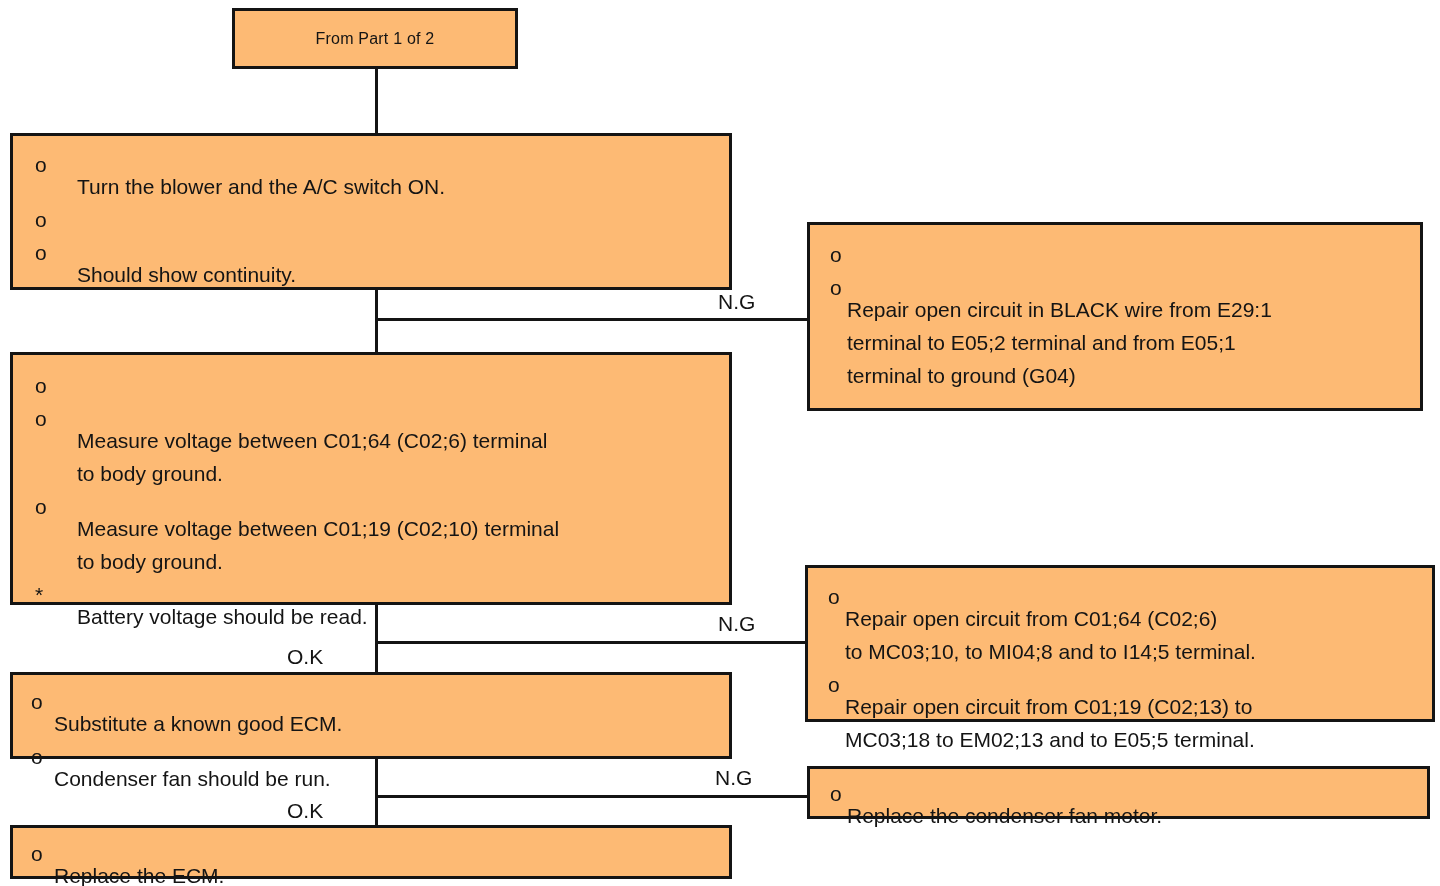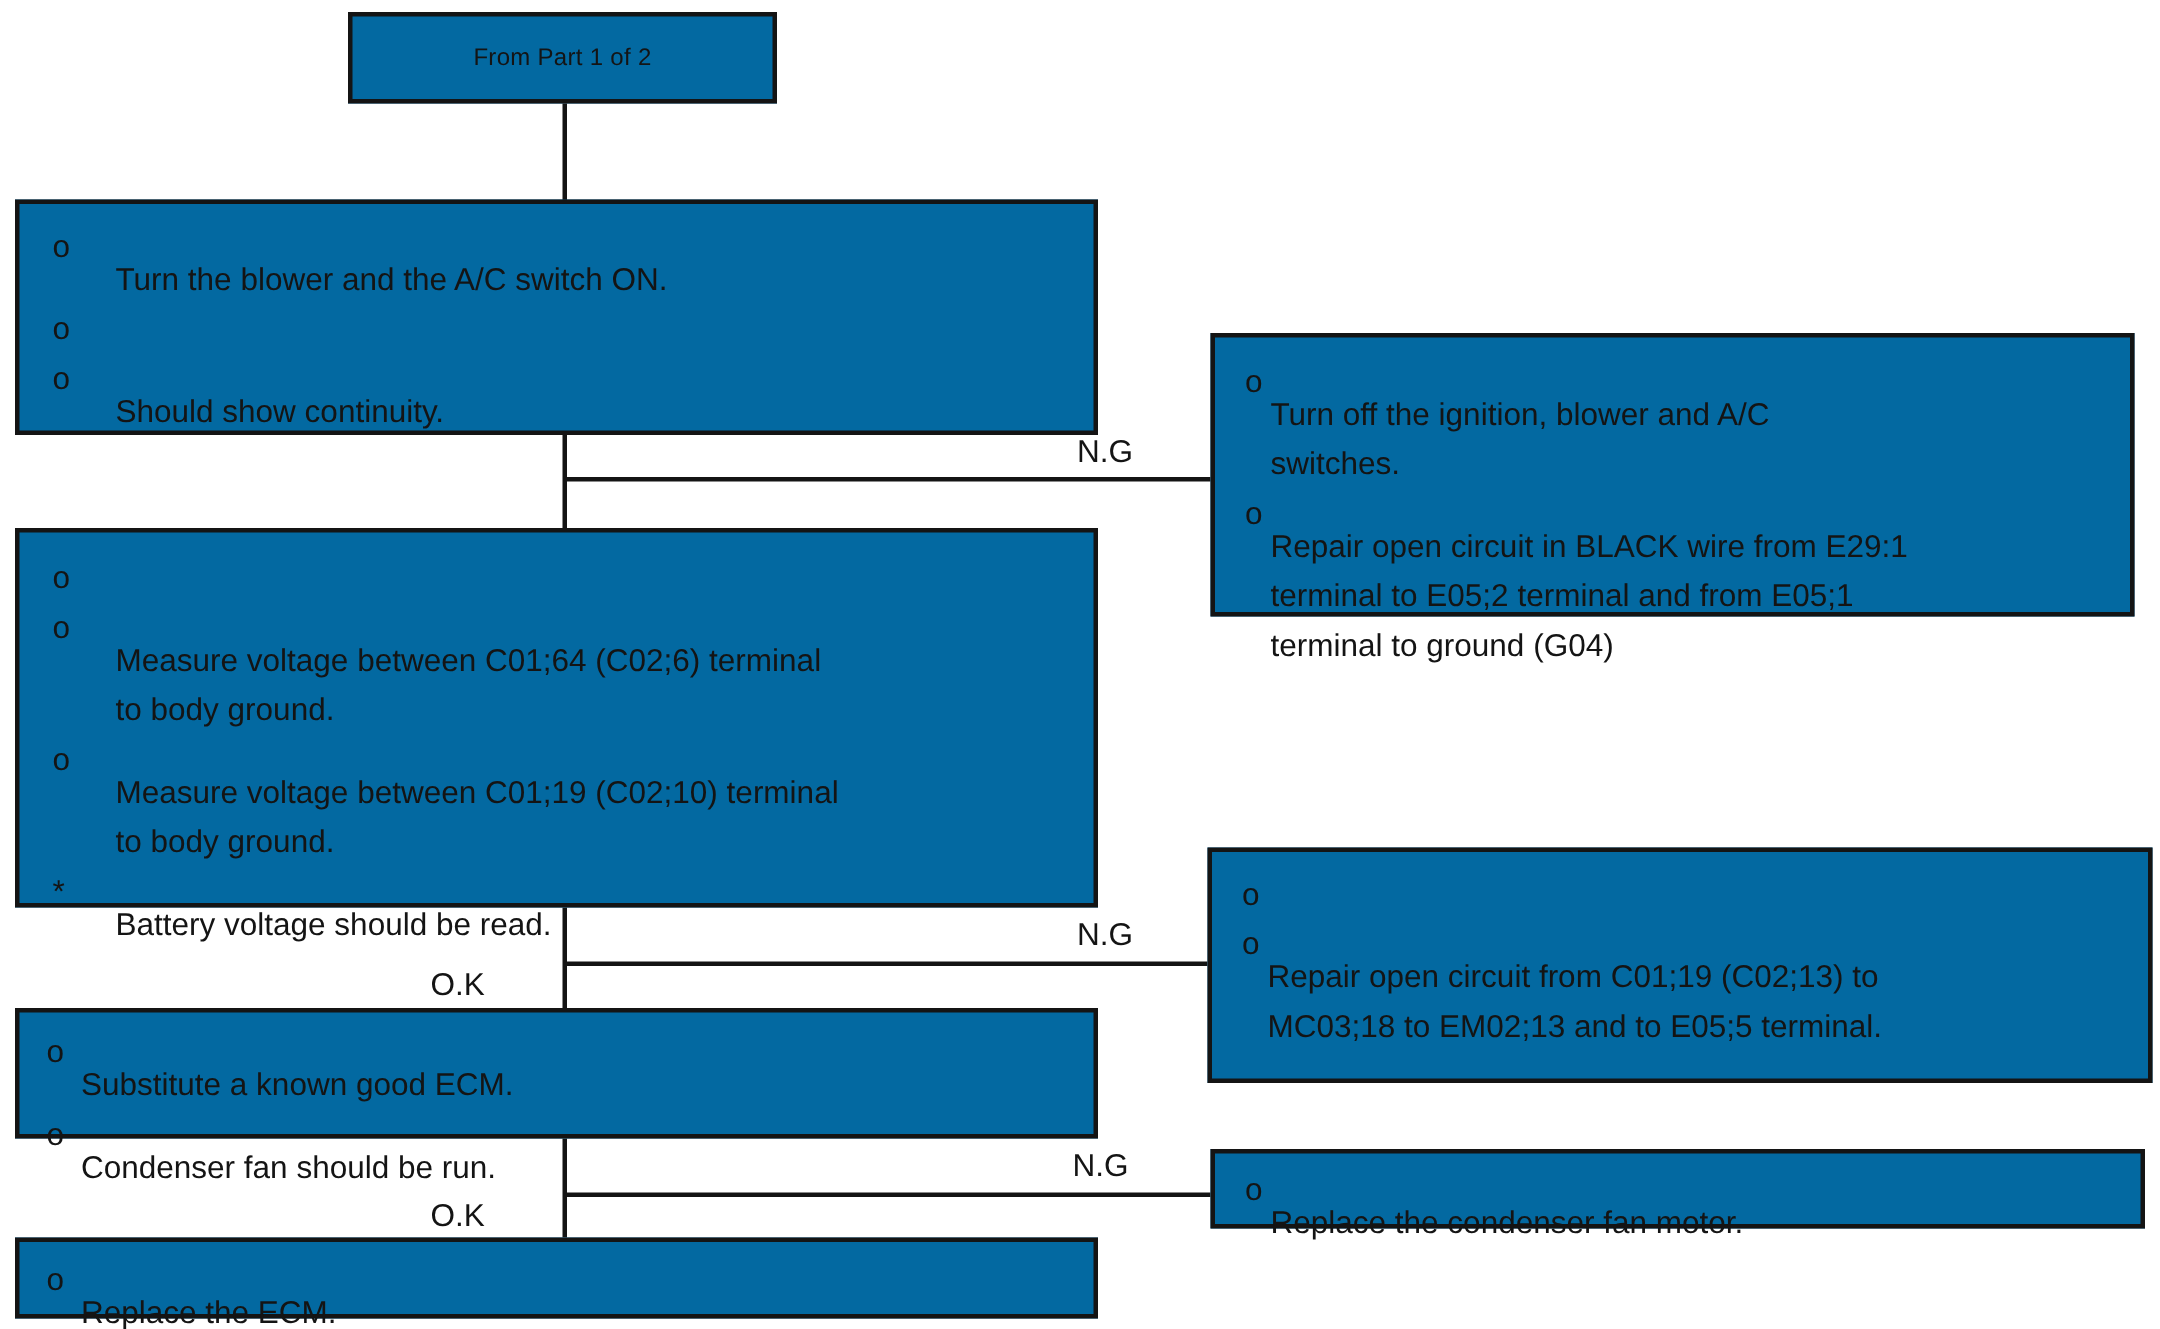--- a/index.html
+++ b/index.html
@@ -9,21 +9,21 @@
     height: 886px;
     background: #ffffff;
     font-family: "Liberation Sans", "DejaVu Sans", sans-serif;
     color: #141414;
     overflow: hidden;
   }
   .box {
     position: absolute;
     box-sizing: border-box;
     border: 3px solid #141414;
-    background: #0369a1;
+    background: #fdba74;
   }
   .box .inner { padding: 12px 8px 0 20px; }
   .bline {
     display: flex;
     align-items: flex-start;
     font-size: 21px;
     line-height: 33px;
     color: #141414;
   }
   .bullet { flex: none; }
@@ -83,22 +83,20 @@
         <span class="bullet">o</span>
         <span class="btext">Should show continuity.</span>
       </div>
     </div>
   </div>
 
   <div class="box rt" style="left:807px; top:222px; width:616px; height:189px;">
     <div class="inner" style="padding-top:13px;">
       <div class="bline">
         <span class="bullet">o</span>
-        <span class="btext">Turn off the ignition, blower and A/C
-switches.</span>
       </div>
       <div class="bline">
         <span class="bullet">o</span>
         <span class="btext">Repair open circuit in BLACK wire from E29:1
 terminal to E05;2 terminal and from E05;1
 terminal to ground (G04)</span>
       </div>
     </div>
   </div>
 
@@ -121,20 +119,22 @@
         <span class="bullet">*</span>
         <span class="btext">Battery voltage should be read.</span>
       </div>
     </div>
   </div>
 
   <div class="box rt" style="left:805px; top:565px; width:630px; height:157px;">
     <div class="inner" style="padding-top:12px;">
       <div class="bline">
         <span class="bullet">o</span>
+        <span class="btext">Repair open circuit from C01;64 (C02;6)
+to MC03;10, to MI04;8 and to I14;5 terminal.</span>
       </div>
       <div class="bline">
         <span class="bullet">o</span>
         <span class="btext">Repair open circuit from C01;19 (C02;13) to
 MC03;18 to EM02;13 and to E05;5 terminal.</span>
       </div>
     </div>
   </div>
 
   <div class="box sm" style="left:10px; top:672px; width:722px; height:87px;">

